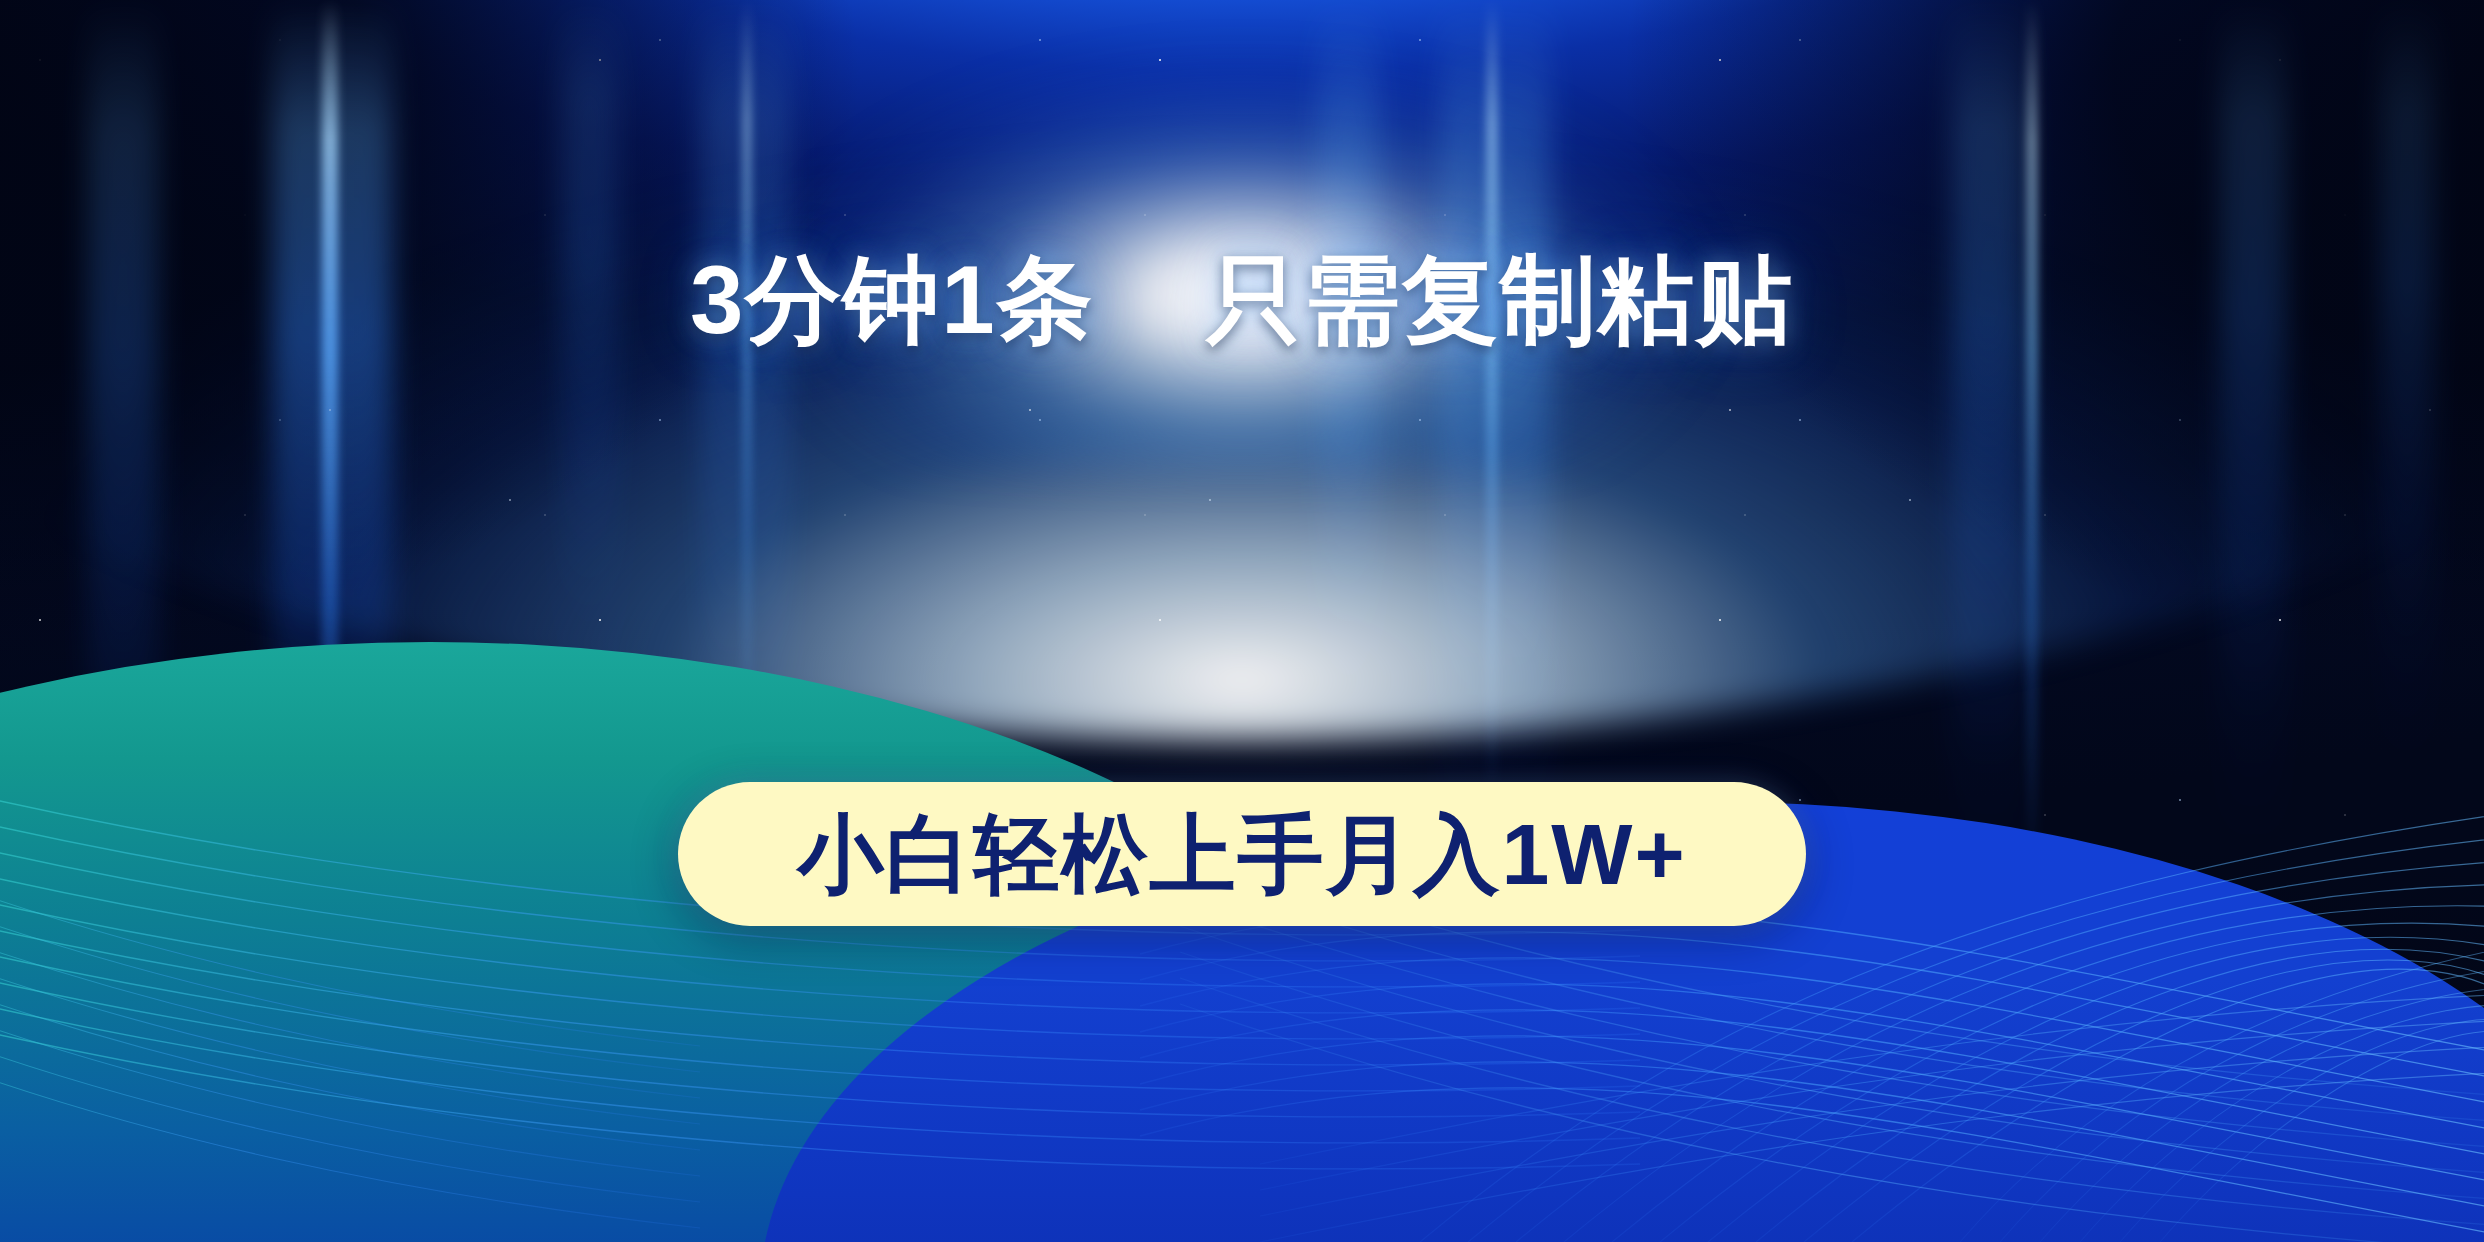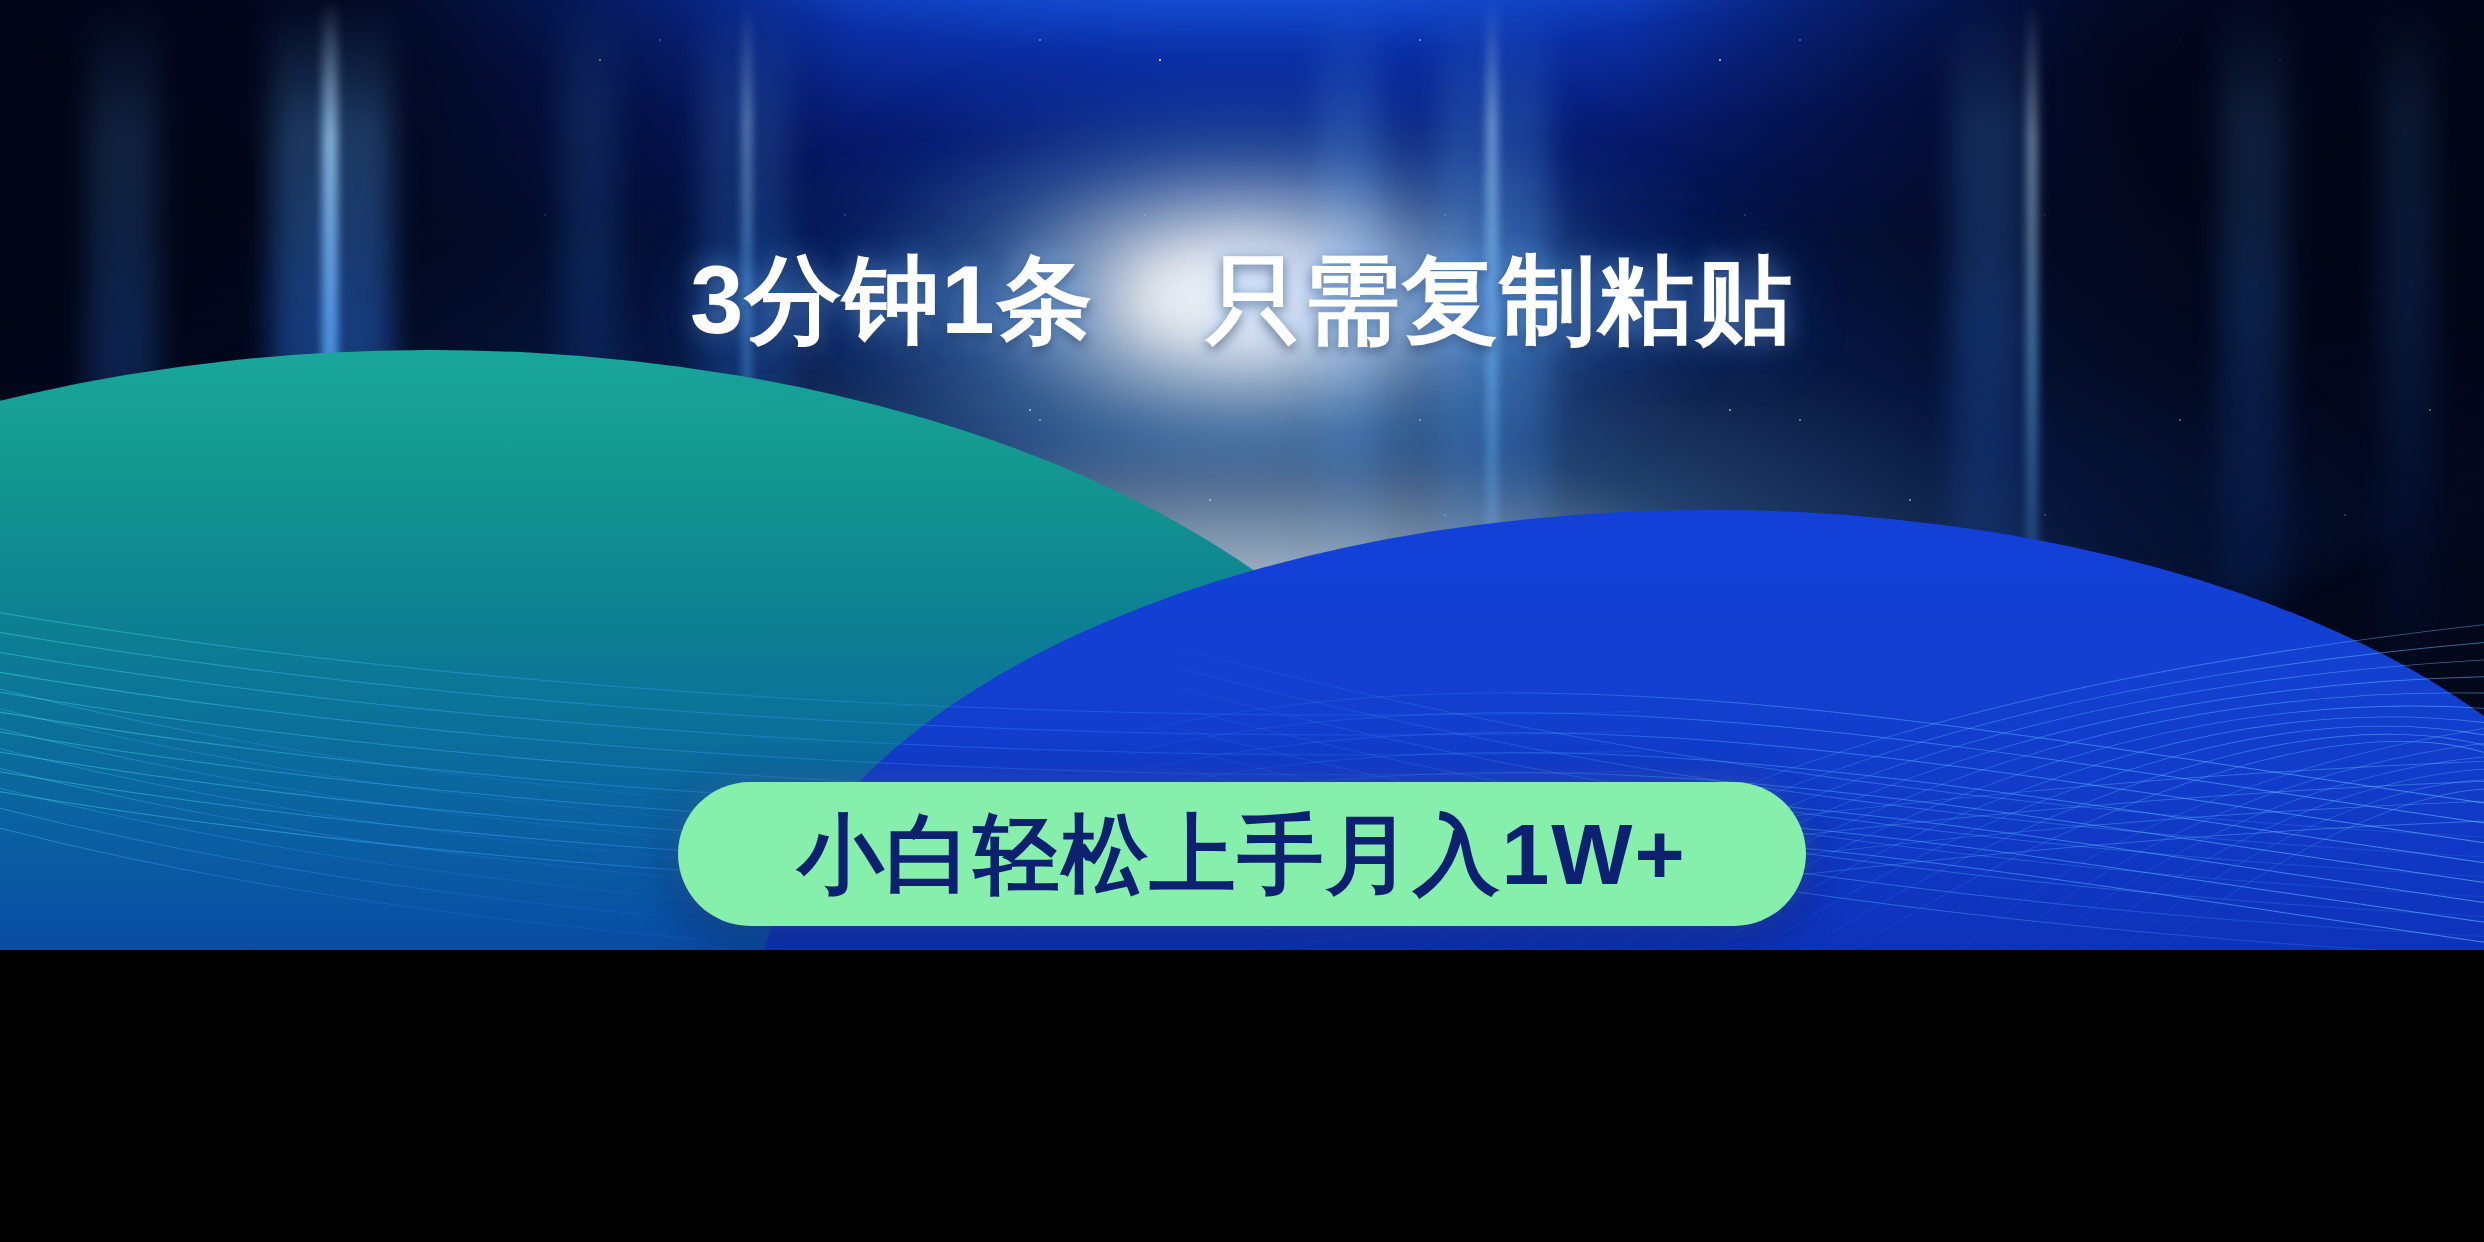--- a/index.html
+++ b/index.html
@@ -2,21 +2,21 @@
 <html lang="zh"><head>
 <meta charset="utf-8">
 <title>AI写作撸收益</title>
 <style>
   html,body{margin:0;padding:0;background:#000;}
   body{font-family:"Liberation Sans","DejaVu Sans",sans-serif;}
 
   #poster{
     position:relative;
     width:2484px;
-    height:950px;
+    height:1242px;
     overflow:hidden;
     background:#040a24;
     isolation:isolate;
   }
 
   
   .layer{position:absolute;inset:0;pointer-events:none;}
 
   
   .bg-base{
@@ -165,21 +165,21 @@
       0 6px 18px rgba(0,0,25,.5);
   }
   .headline .small{font-size:196px;letter-spacing:-6px;vertical-align:baseline;}
 
   .pill{
     position:absolute;top:782px;left:50%;transform:translateX(-50%);
     display:flex;align-items:center;justify-content:center;
     min-width:1128px;height:144px;
     padding:0 52px;
     box-sizing:border-box;
-    background:#86efac;
+    background:#fef9c3;
     border-radius:80px;
     box-shadow:0 10px 46px rgba(0,10,60,.45), 0 0 26px rgba(160,210,255,.22);
   }
   .pill-text{
     color:#0e2170;
     font-size:86px;
     font-weight:700;
     letter-spacing:2px;
     line-height:1;
     white-space:nowrap;

